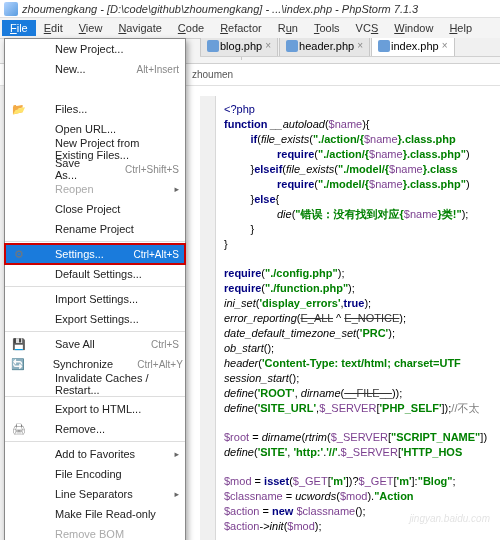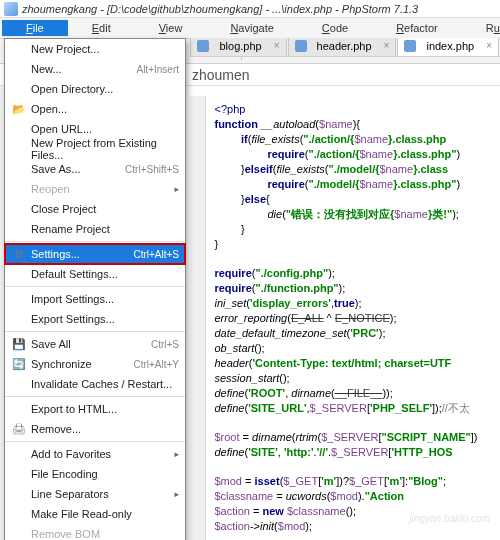--- a/index.html
+++ b/index.html
@@ -1,48 +1,48 @@
 <!DOCTYPE html>
 <html><head>
 <meta charset="utf-8">
 <style>
 * { margin:0; padding:0; box-sizing:border-box; font-family:Tahoma,Arial,sans-serif; }
 body { width:500px; height:540px; background:#fff; overflow:hidden; font-size:11px; position:relative; }
 .titlebar { height:18px; background:#fff; border-bottom:1px solid #e0e0e0; display:flex; align-items:center; padding:0 4px; color:#333;font-style:italic; }
 .titlebar .icon { width:14px; height:14px; background:linear-gradient(135deg,#b3d4ff,#5a9de0); border-radius:2px; margin-right:4px; }
 .menubar { height:20px; background:#f4f4f4; display:flex; align-items:center; padding:0 2px; font-size:11px; color:#333; }
-.menubar .mitem { padding:2px 24px; cursor:default; }
+.menubar .mitem { padding:2px 8px; cursor:default; }
 .menubar .mitem u { text-decoration:underline; }
 .menubar .mitem.open { background:#1a7bdc; color:#fff; }
 .toolbar { height:26px; background:#f4f4f4; border-top:1px solid #d0d0d0; border-bottom:1px solid #d0d0d0; display:flex; align-items:center; padding:0 4px; gap:2px; }
 .toolbar .sep { width:1px; height:18px; background:#c8c8c8; margin:0 3px; }
 .toolbar .tbtn { width:20px; height:20px; display:flex; align-items:center; justify-content:center; color:#666; font-size:12px; }
-.crumb { height:22px; background:#fff; border-bottom:1px solid #e0e0e0; display:flex; align-items:center; font-size:14px; color:#555; padding:0 4px; }
+.crumb { height:22px; background:#fff; border-bottom:1px solid #e0e0e0; display:flex; align-items:center; font-size:10px; color:#555; padding:0 4px; }
 .main { display:flex; height:calc(540px - 18px - 20px - 26px - 22px); }
 .sidebar { width:20px; background:#f0f0f0; border-right:1px solid #d0d0d0; position:relative; }
 .sidebar .vtext { position:absolute; top:50%; left:50%; transform:translate(-50%,-50%) rotate(-90deg); font-size:10px; color:#666; white-space:nowrap; }
 .gutter { width:16px; background:#f0f0f0; border-right:1px solid #d8d8d8; }
 .tabs { height:24px; background:#f0f0f0; border-bottom:1px solid #d0d0d0; display:flex; align-items:flex-end; overflow:hidden; }
-.tab { height:22px; padding:0 6px; display:flex; align-items:center; gap:10px; font-size:11px; background:#e6e6e6; border:1px solid #c8c8c8; border-bottom:none; margin-right:1px; border-radius:3px 3px 0 0; }
+.tab { height:22px; padding:0 6px; display:flex; align-items:center; gap:1px; font-size:11px; background:#e6e6e6; border:1px solid #c8c8c8; border-bottom:none; margin-right:1px; border-radius:3px 3px 0 0; }
 .tab.active { background:#fff; }
 .tab .ficon { width:12px; height:12px; background:#6a9ed8; border-radius:2px; }
 .tab .close { font-size:10px; color:#888; margin-left:2px; }
 .editor { flex:1; background:#fff; padding:6px 8px; font-family:Consolas,monospace; font-size:11px; line-height:14px; white-space:pre; overflow:hidden; color:#000; }
 .editor .kw { color:#000080; font-weight:bold; }
 .editor .fn { font-style:italic; }
 .editor .str { color:#008000; font-weight:bold; }
 .editor .var { color:#7b3f8f; }
 .editor .gl { text-decoration:line-through; color:#333; }
 .editor .zh { color:#008000; font-weight:bold; }
 .editor .tag { color:#000080; }
 .editor .cmt { color:#808080; }
 .rightarea { flex:1; display:flex; flex-direction:column; }
 
 .dropdown { position:absolute; top:38px; left:4px; width:182px; background:#fff; border:1px solid #888; box-shadow:2px 3px 6px rgba(0,0,0,.35); z-index:100; font-size:11px; }
-.dropdown .row { height:20px; display:flex; align-items:center; padding:0 6px; color:#222; position:relative; }
+.dropdown .row { height:20px; display:flex; align-items:center; padding:0 6px; color:#222; position:relative;gap:24px; }
 .dropdown .row.disabled { color:#aaa; }
 .dropdown .row .ic { width:16px; height:14px; margin-right:4px; display:flex; align-items:center; justify-content:center; font-size:11px; color:#777; }
 .dropdown .row .lbl { flex:1; }
 .dropdown .row .sc { color:#888; font-size:10px; }
 .dropdown .row .sub { color:#666; font-size:9px; margin-left:3px; }
 .dropdown hr { border:none; border-top:1px solid #ddd; margin:2px 0; }
 .dropdown .row.hl { background:#1a7bdc; color:#fff; outline:2px solid #c00; outline-offset:-1px; }
 .dropdown .row.hl .sc { color:#fff; }
 .watermark { position:absolute; bottom:16px; right:10px; font-size:10px; color:rgba(0,0,0,.12); font-style:italic; pointer-events:none; }
 </style>
@@ -144,25 +144,24 @@
       <span class="ic"></span>
       <span class="lbl">New Project...</span>
     </div>
     <div class="row">
       <span class="ic"></span>
       <span class="lbl">New...</span>
       <span class="sc">Alt+Insert</span>
     </div>
     <div class="row">
       <span class="ic"></span>
-      <span class="lbl">Open Directory...</span>
     </div>
     <div class="row">
       <span class="ic">📂</span>
-      <span class="lbl">Open...</span>
+      <span class="lbl">Files...</span>
     </div>
     <div class="row">
       <span class="ic"></span>
       <span class="lbl">Open URL...</span>
     </div>
     <div class="row">
       <span class="ic"></span>
       <span class="lbl">New Project from Existing Files...</span>
     </div>
     <div class="row">

